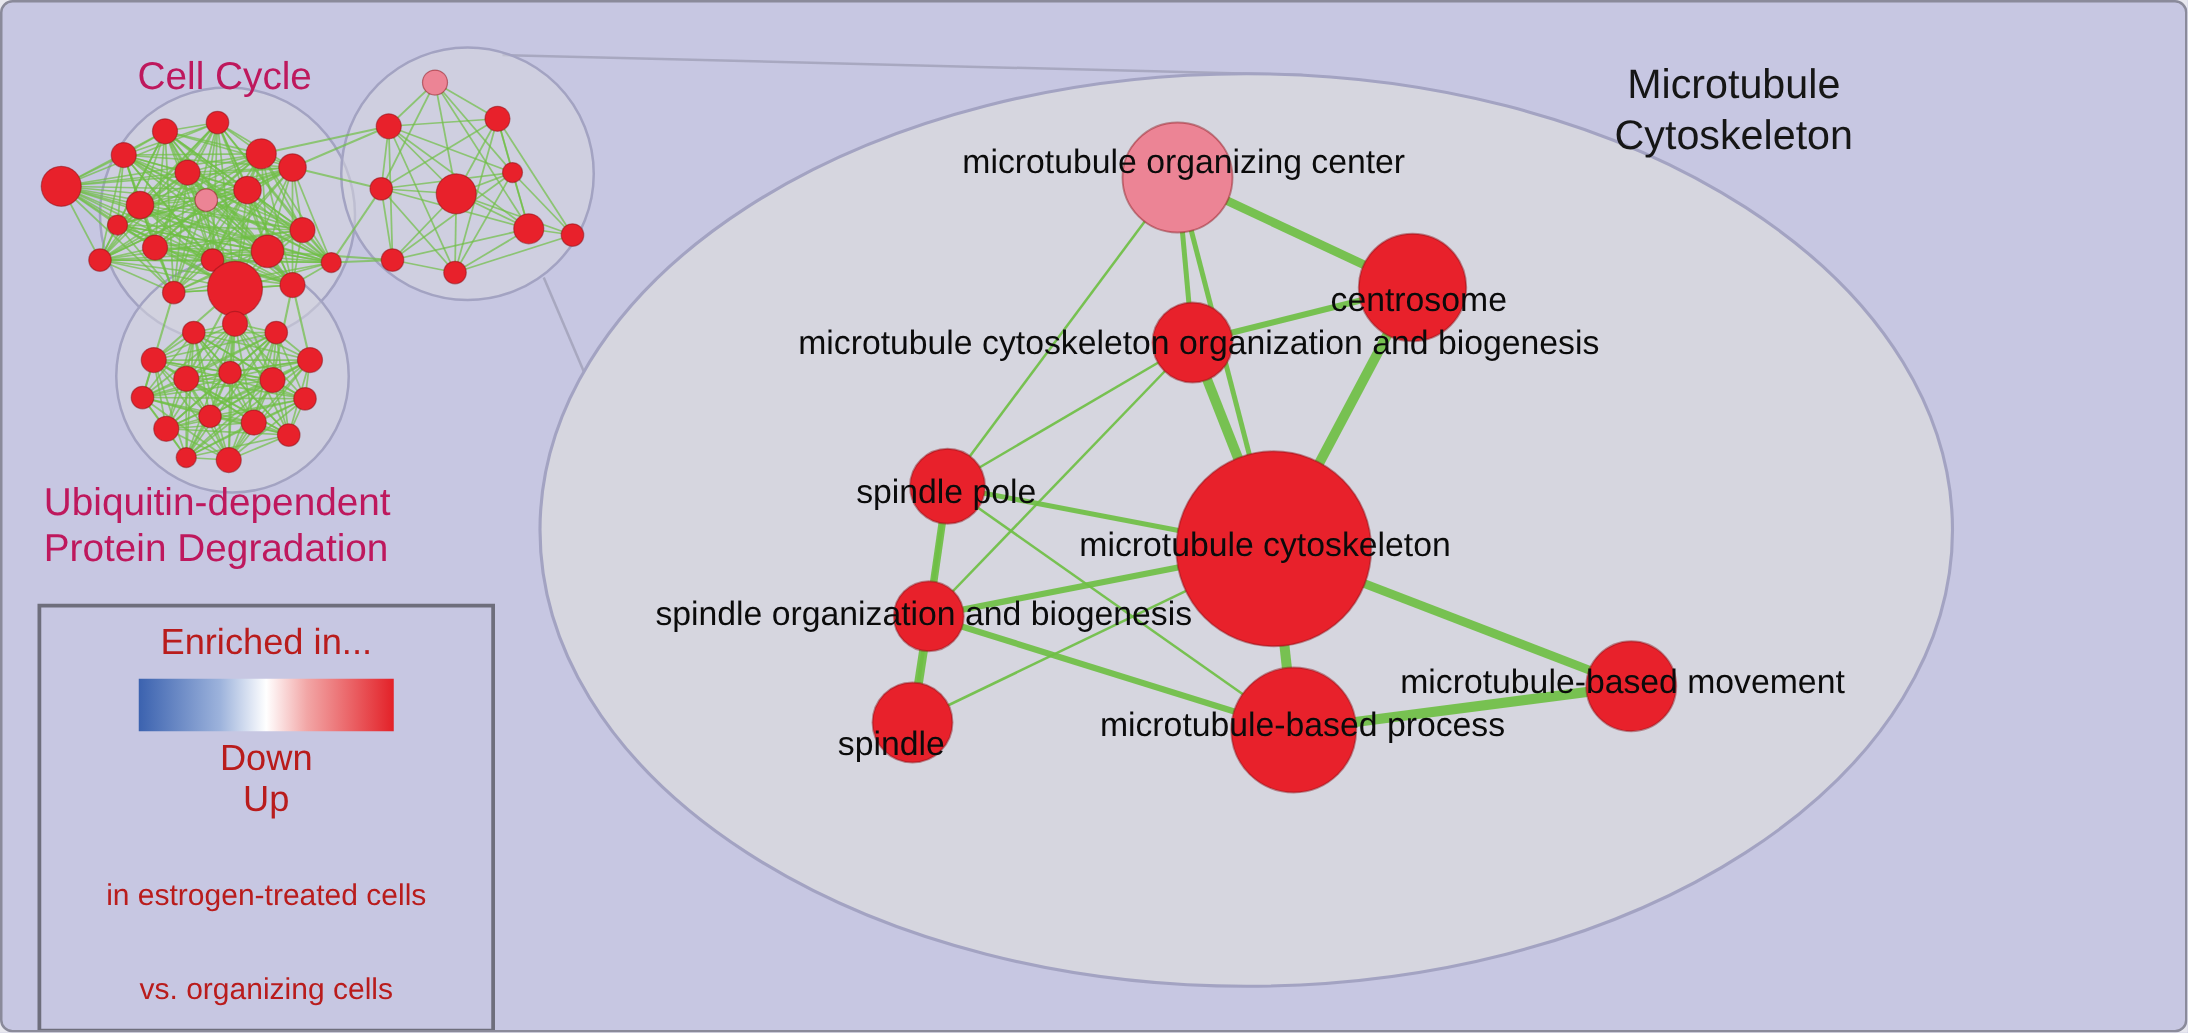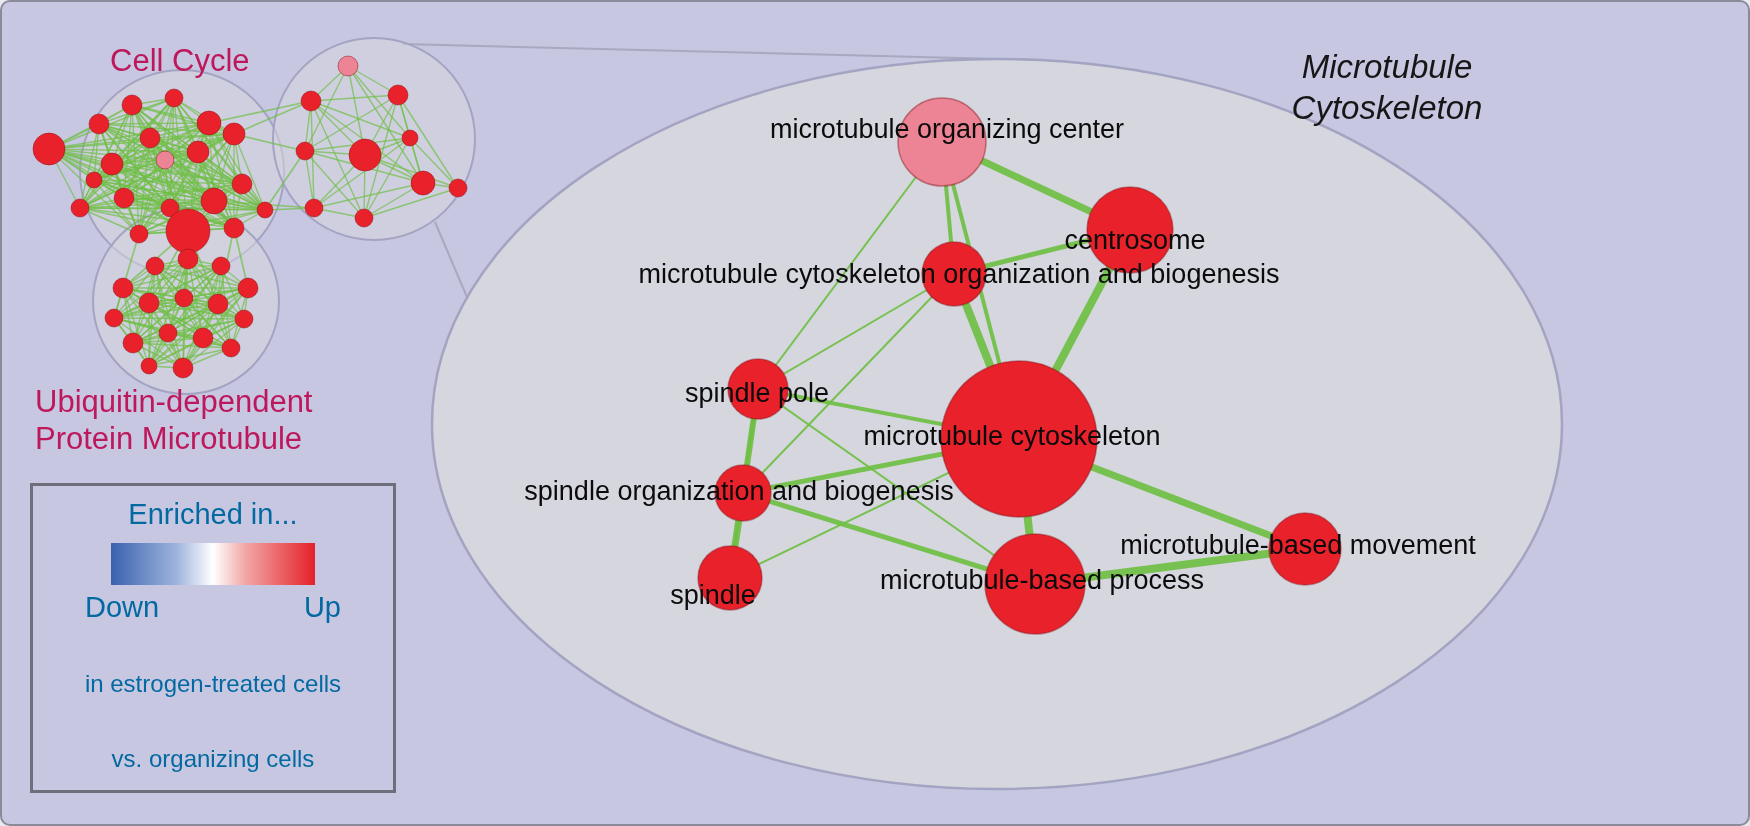--- a/index.html
+++ b/index.html
@@ -3,28 +3,28 @@
 <meta charset="utf-8">
 <style>
   html,body{margin:0;padding:0;background:#e8e8ef;}
   .stage{
     position:relative;width:1750px;height:826px;box-sizing:border-box;
     background:#c7c7e2;border:2px solid #8a8a9a;border-radius:10px;overflow:hidden;
     font-family:"Liberation Sans",sans-serif;
   }
   .stage svg{position:absolute;left:0;top:0;}
   .title-gray{position:absolute;color:#be185d;font-size:31px;line-height:37px;white-space:pre-line;}
-  .title-black{position:absolute;color:#161616;font-size:33px;line-height:41px;white-space:pre-line;text-align:center;font-style:italic;}
+  .title-black{position:absolute;color:#161616;font-size:33px;line-height:41px;white-space:pre-line;text-align:center;}
   .legend{
     position:absolute;left:28px;top:481px;width:366px;box-sizing:border-box;
-    border:3px solid #6e6e7c;padding:12px 0 16px;text-align:center;color:#0369a1;
+    border:3px solid #6e6e7c;padding:12px 0 16px;text-align:center;color:#b91c1c;
   }
   .legend-title{font-size:29px;margin-bottom:12px;}
   .legend-gradient{width:204px;height:42px;margin:0 auto;}
-  .legend-ends{display:flex;justify-content:space-between;width:256px;margin:6px auto 8px;font-size:29px;}
+  .legend-ends{display:flex;justify-content:space-between;width:256px;margin:6px auto 8px;font-size:29px;flex-direction:column;}
   .legend-caption{font-size:24px;line-height:31px;margin-top:44px;}
   .nlabel{font-size:27px;fill:#0b0b0b;text-anchor:middle;font-family:"Liberation Sans",sans-serif;}
 </style>
 </head>
 <body>
 
 <div class="stage">
 
   <svg width="1750" height="826" viewBox="0 0 1750 826">
     <g id="zoom-lines">
@@ -491,21 +491,21 @@
         <text x="737" y="498" class="nlabel">spindle organization and biogenesis</text>
         <text x="1296" y="552" class="nlabel">microtubule-based movement</text>
         <text x="711" y="602" class="nlabel">spindle</text>
         <text x="1040" y="587" class="nlabel">microtubule-based process</text>
       </g>
   </svg>
 
   <div class="title-gray" style="left:108px;top:40px">Cell Cycle</div>
 
   <div class="title-gray" style="left:33px;top:381px">Ubiquitin-dependent
-Protein Microtubule</div>
+Protein Degradation</div>
 
   <div class="title-black" style="left:1270px;top:44px;width:230px">Microtubule
 Cytoskeleton</div>
 
   <div class="legend">
     <div class="legend-title">Enriched in...</div>
     <div class="legend-gradient" style="background: linear-gradient(to right, rgb(59, 98, 175) 0%, rgb(157, 179, 220) 32%, rgb(255, 255, 255) 50%, rgb(242, 166, 166) 66%, rgb(227, 33, 40) 100%);"></div>
     <div class="legend-ends">
       <span>Down</span>
       <span>Up</span>

